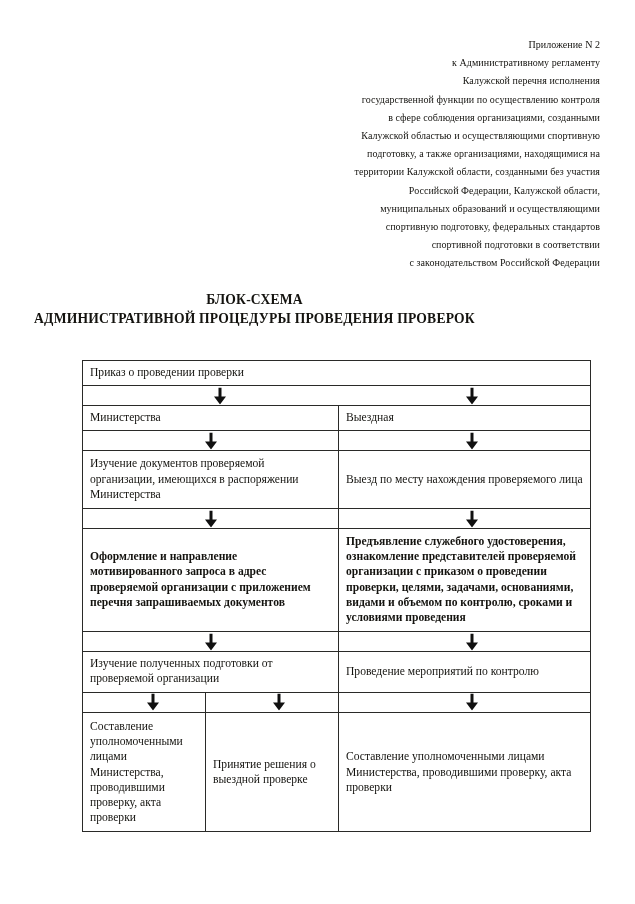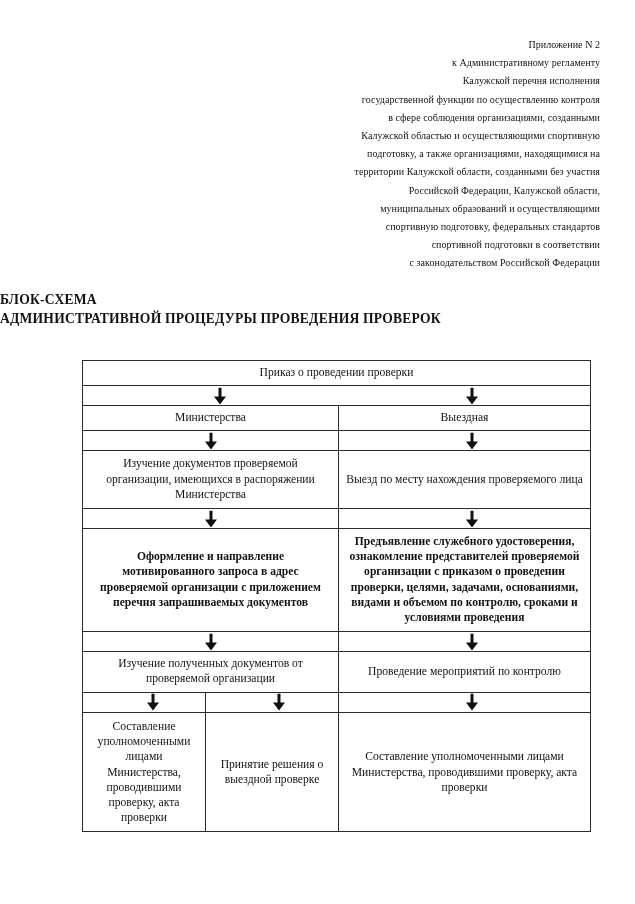--- a/index.html
+++ b/index.html
@@ -28,21 +28,21 @@
     letter-spacing: 0.05px;
   }
   .appendix .ln { display: block; white-space: nowrap; }
 
   
   .doc-title {
     position: absolute;
     top: 290px;
     left: 0;
     width: 509px;
-    text-align: left;
+    text-align: center;
     font-weight: bold;
     font-size: 13.6px;
     line-height: 19px;
     letter-spacing: 0.2px;
   }
   .doc-title .ln { display: block; }
 
   
   .flow {
     position: absolute;
@@ -51,21 +51,20 @@
     width: 508px;
     border-collapse: collapse;
     table-layout: fixed;
     font-size: 11.6px;
     line-height: 15.2px;
   }
   .flow td {
     border: 1px solid #2a2a28;
     padding: 0;
     vertical-align: middle;
-    text-align: center;
   }
   .cell {
     padding: 4px 7px 5px 7px;
   }
   .cell-tall {
     padding: 5px 7px 6px 7px;
   }
 
   
   .arrow-row td {
@@ -214,21 +213,21 @@
       <div class="arrow-cell">
         <svg class="arrow" style="left:133px" viewBox="0 0 13 17">
           <path d="M5 0 H8 V9 H12.5 L6.5 17 L0.5 9 H5 Z" fill="#111"></path>
         </svg>
       </div>
     </td>
   </tr>
 
   <tr>
     <td colspan="2">
-      <div class="cell">Изучение полученных документов от проверяемой организации</div>
+      <div class="cell">Изучение полученных подготовки от проверяемой организации</div>
     </td>
     <td>
       <div class="cell">Проведение мероприятий по контролю</div>
     </td>
   </tr>
 
   <tr class="arrow-row">
     <td>
       <div class="arrow-cell">
         <svg class="arrow" style="left:70px" viewBox="0 0 13 17">

